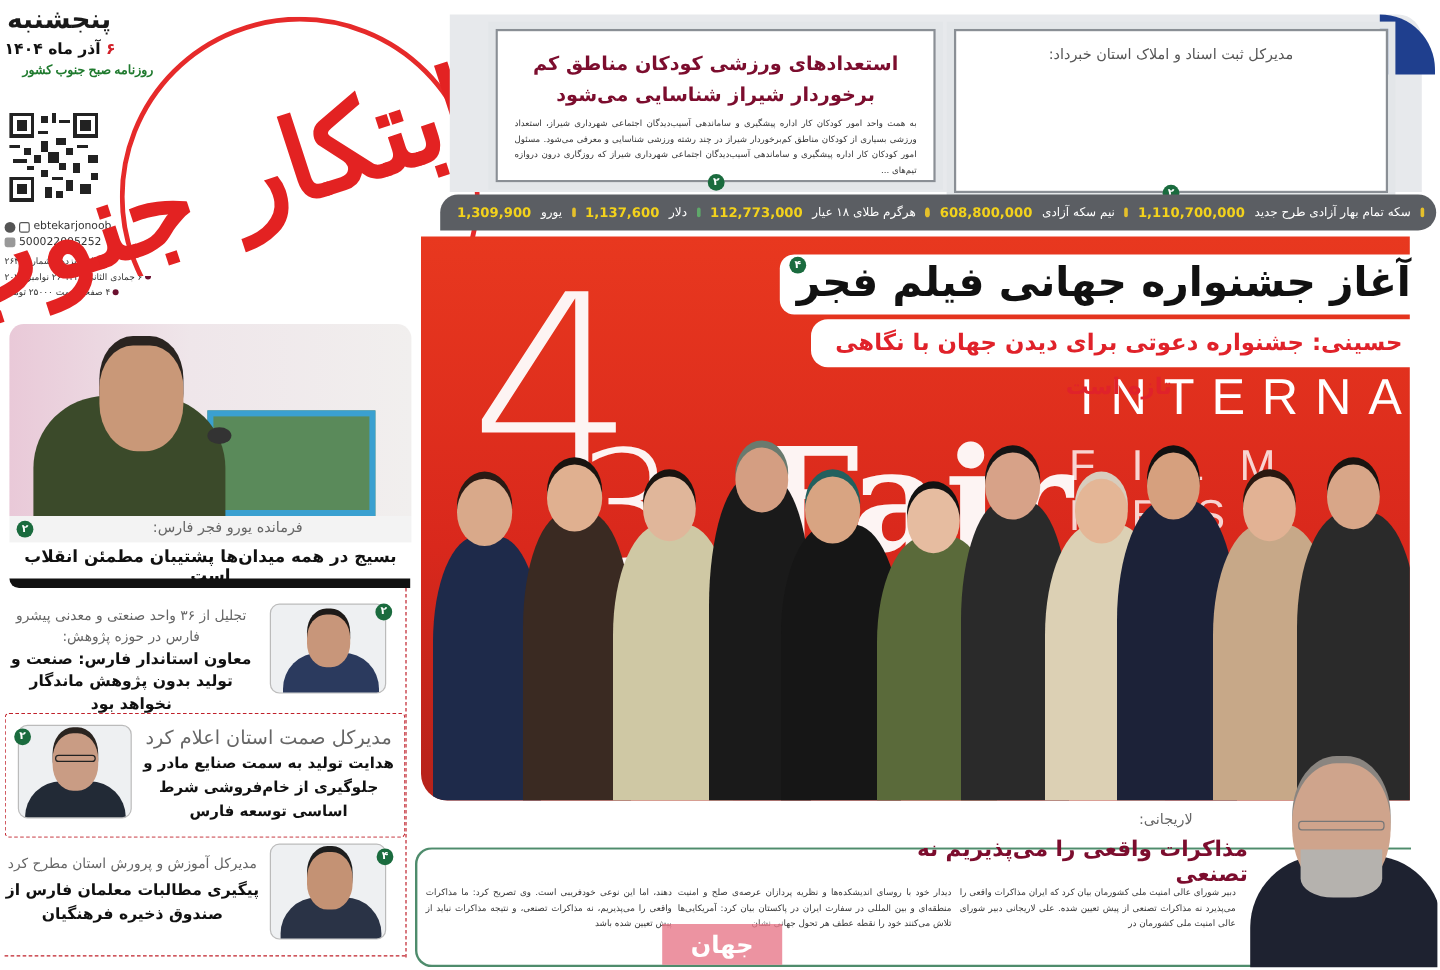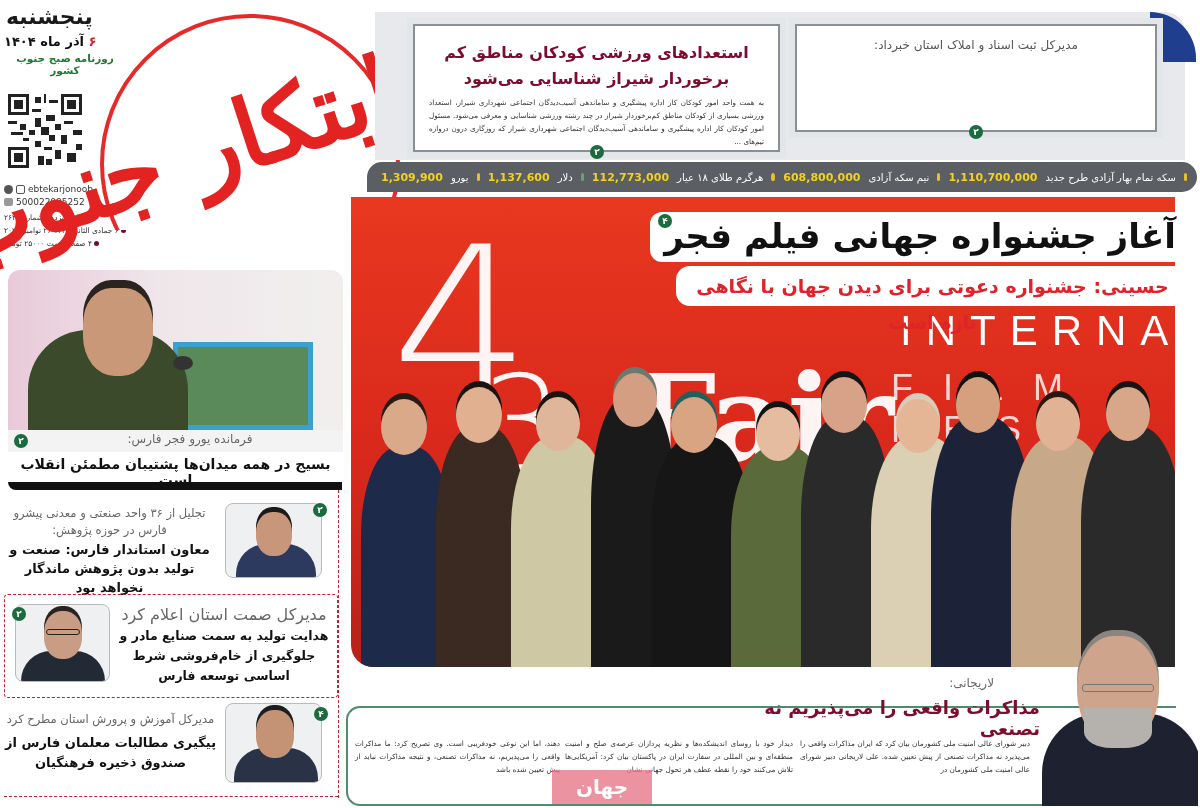--- a/index.html
+++ b/index.html
@@ -5,40 +5,40 @@
   * { box-sizing: border-box; margin: 0; padding: 0; }
   html, body { width: 1200px; height: 808px; overflow: hidden; background: #ffffff; }
   body { position: relative; font-family: "DejaVu Sans", sans-serif; direction: rtl; color: #111; }
 
   .abs { position: absolute; }
 
   
   .dayname { left: 6px; top: 4px; width: 110px; text-align: left; font-weight: bold; font-size: 22px; color: #1a1a1a; direction: rtl; }
   .date { left: 4px; top: 34px; width: 120px; text-align: left; font-weight: bold; font-size: 13px; color: #111; }
   .date .dnum { color: #d2212a; }
-  .tagline { left: 2px; top: 52px; width: 126px; text-align: center; font-weight: bold; font-size: 10.5px; color: #1f7a2e; }
+  .tagline { left: 2px; top: 52px; width: 126px; text-align: right; font-weight: bold; font-size: 10.5px; color: #1f7a2e; font-family: Liberation Serif, serif; }
   .qr { left: 8px; top: 92px; width: 74px; height: 78px; background: #fff; }
   .qr svg { width: 100%; height: 100%; }
   .social { left: 4px; top: 184px; width: 140px; font-size: 9px; color: #333; direction: ltr; display: flex; align-items: center; gap: 3px; }
   .social .ico { width: 9px; height: 9px; border-radius: 50%; background: #555; display: inline-block; }
   .social .ico.sq { border-radius: 2px; background: #fff; border: 1px solid #555; }
   .sms { left: 4px; top: 197px; width: 140px; font-size: 9px; color: #333; direction: ltr; display: flex; align-items: center; gap: 3px; }
   .sms .ico { width: 9px; height: 8px; border-radius: 2px; background: #999; display: inline-block; }
   .meta-line { left: 4px; width: 130px; font-size: 7.5px; color: #333; text-align: left; direction: rtl; }
   .meta-line .dot { display: inline-block; width: 5px; height: 5px; border-radius: 50%; background: #6b1030; margin: 0 2px; vertical-align: middle; }
 
   
   .logo-circle { left: 100px; top: 14px; width: 300px; height: 300px; border-radius: 50%; border: 4px solid #e62a2a; background: #fff; clip-path: inset(0 0 84px 0); }
   .logo-text { left: 110px; top: 58px; width: 290px; height: 150px; font-family: "DejaVu Serif", serif; font-weight: bold; font-size: 96px; color: #e32222; line-height: 150px; text-align: center; transform: rotate(-18deg); letter-spacing: -6px; white-space: nowrap; }
 
   
   .top-band { left: 375px; top: 12px; width: 810px; height: 148px; background: #e7e9ec; border-radius: 0 20px 0 0; }
   .top-band-corner { left: 1150px; top: 12px; width: 46px; height: 50px; background: #1f3f8e; border-radius: 0 46px 0 0; }
   .card { background: #fff; border: 2px solid #8a8f95; outline: 6px solid #e3e6e9; outline-offset: 0; }
-  .card1 { left: 795px; top: 24px; width: 362px; height: 108px; }
+  .card1 { left: 795px; top: 24px; width: 362px; height: 137px; }
   .card2 { left: 413px; top: 24px; width: 367px; height: 128px; }
   .kicker { font-size: 12px; color: #555; text-align: center; }
   .headline-maroon { color: #7c0d2e; font-weight: bold; text-align: center; }
   .card1 .kicker { position: absolute; top: 12px; left: 0; right: 0; }
   .card1 .h1 { position: absolute; top: 38px; left: 0; right: 0; font-size: 23px; line-height: 31px; }
   .card2 .h1 { position: absolute; top: 14px; left: 0; right: 0; font-size: 16px; line-height: 26px; }
   .card2 .body { position: absolute; top: 70px; left: 14px; right: 14px; font-size: 7.2px; line-height: 13px; color: #333; text-align: justify; }
   .page-badge { width: 14px; height: 14px; border-radius: 50%; background: #1a6b3e; color: #fff; font-size: 9px; font-weight: bold; text-align: center; line-height: 14px; }
 
   

